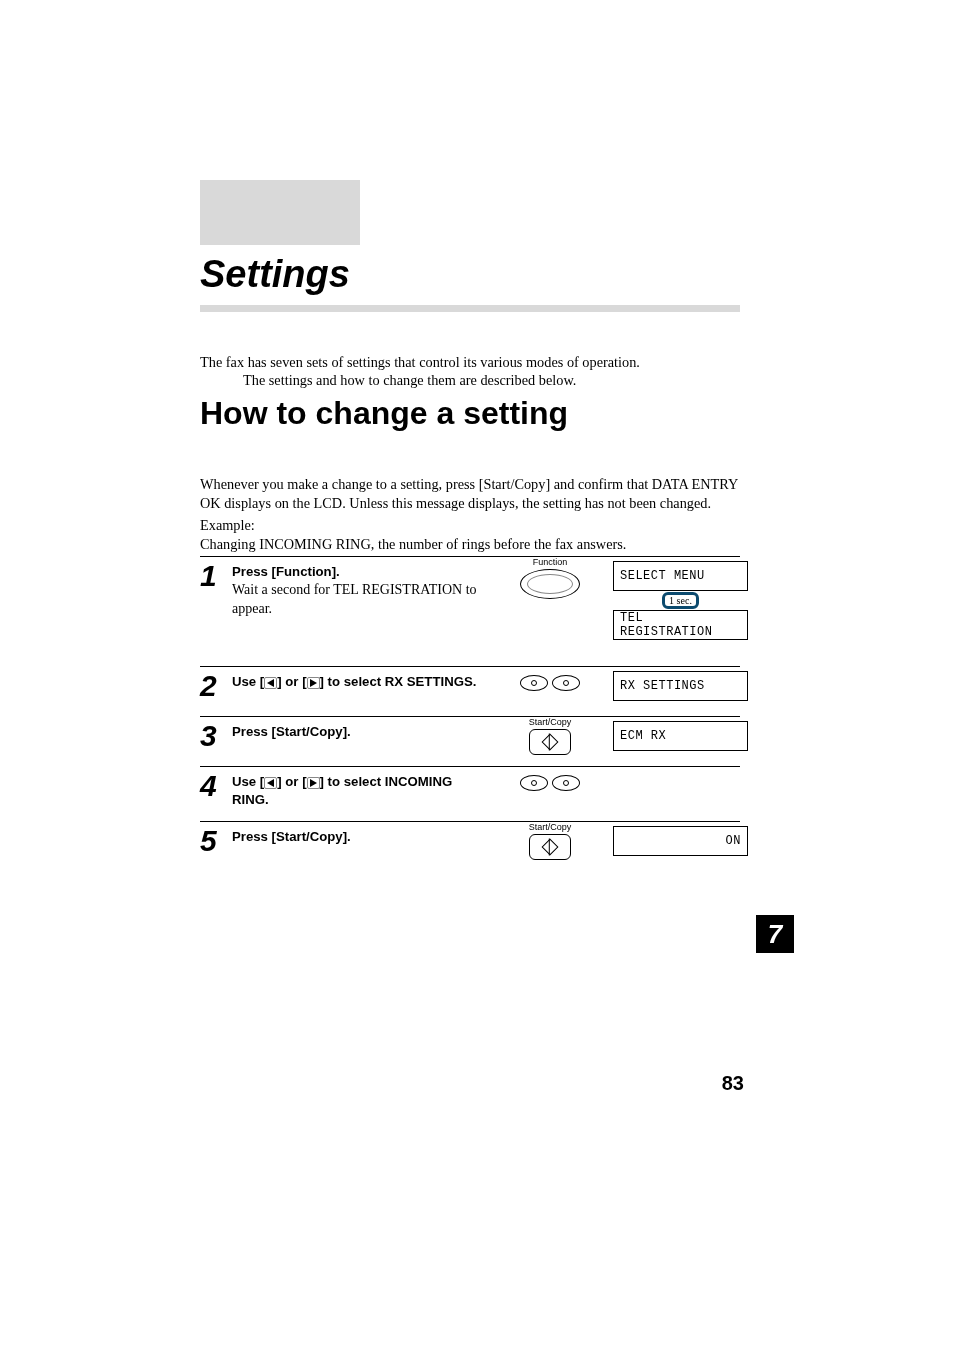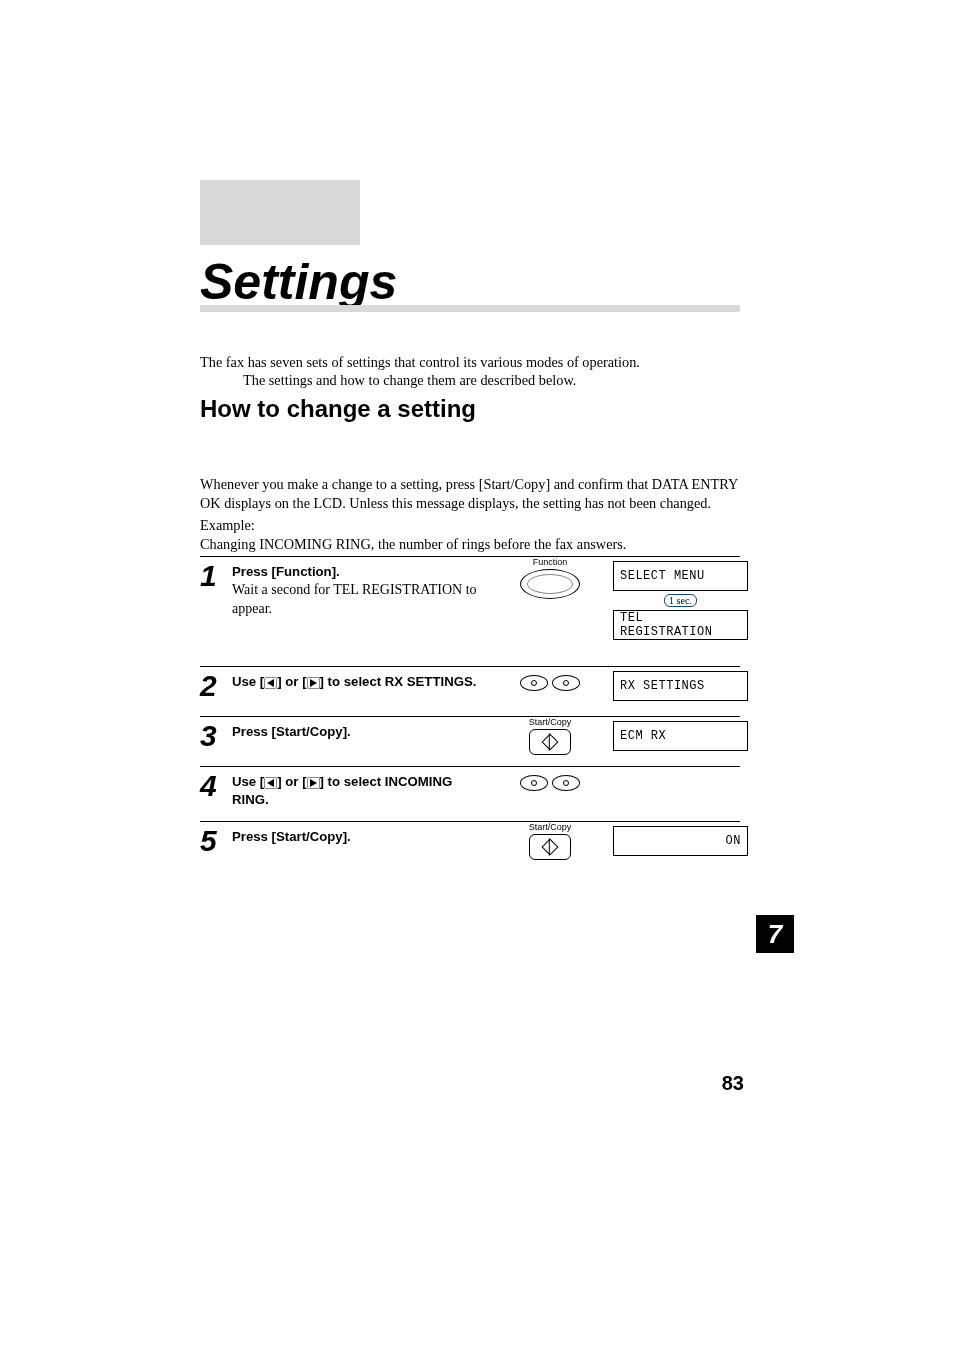--- a/index.html
+++ b/index.html
@@ -1,42 +1,42 @@
 <!DOCTYPE html>
 <html><head>
 <meta charset="utf-8">
 <style>
   * { box-sizing: border-box; margin: 0; padding: 0; }
   html, body { width: 954px; height: 1351px; background: #fff; font-family: "Times New Roman", Times, serif; color: #000; }
   .page { position: relative; width: 954px; height: 1351px; }
   .header-block { position: absolute; left: 200px; top: 180px; width: 160px; height: 65px; background: #d9d9d9; }
-  .title { position: absolute; left: 200px; top: 253px; font-family: Arial, Helvetica, sans-serif; font-weight: bold; font-style: italic; font-size: 50px; }
+  .title { position: absolute; left: 200px; top: 253px; font-family: Arial, Helvetica, sans-serif; font-weight: bold; font-style: italic; font-size: 38px; }
   .underline-bar { position: absolute; left: 200px; top: 305px; width: 540px; height: 7px; background: #d9d9d9; }
   .body-text { position: absolute; left: 200px; font-size: 14.3px; line-height: 1.3; width: 540px; }
   .intro1 { top: 353px; }
   .intro2 { top: 371px; margin-left: 43px; }
-  .h2 { position: absolute; left: 200px; top: 395px; font-family: Arial, Helvetica, sans-serif; font-weight: bold; font-size: 24px; }
+  .h2 { position: absolute; left: 200px; top: 395px; font-family: Arial, Helvetica, sans-serif; font-weight: bold; font-size: 32px; }
   .para1 { top: 432px; }
   .para2 { top: 475px; }
   .para3 { top: 516px; }
 
   .steps { position: absolute; left: 200px; top: 556px; width: 540px; }
   .step { border-top: 1px solid #000; padding-top: 6px; padding-bottom: 12px; position: relative; }
   .step-num { font-family: Arial, Helvetica, sans-serif; font-weight: bold; font-style: italic; font-size: 30px; position: absolute; left: 0; top: 2px; }
   .step-body { margin-left: 32px; width: 260px; font-size: 13.2px; line-height: 1.35; font-family: Arial, Helvetica, sans-serif; }
   .step-body b { font-weight: bold; }
   .step-sub { font-family: "Times New Roman", Times, serif; font-size: 14px; }
 
   .control-col { position: absolute; left: 300px; top: 0; width: 100px; text-align: center; font-family: Arial, Helvetica, sans-serif; font-size: 9px; }
   .lcd-col { position: absolute; left: 405px; top: 4px; width: 135px; margin-left: 8px; }
 
   .lcd { border: 1px solid #000; height: 30px; display: flex; align-items: center; padding: 0 6px; font-family: "Courier New", monospace; font-size: 12px; letter-spacing: 0.5px; margin-bottom: 12px; }
   .lcd.right { justify-content: flex-end; }
   .lcd-note { font-family: "Times New Roman", Times, serif; font-size: 10px; text-align: center; margin: -8px 0 4px 0; position: relative; }
-  .lcd-note span { background: #fff; padding: 0 4px; border: 1px solid #0c4a6e; border-radius: 6px; }
+  .lcd-note span { background: #fff; padding: 0 4px; border: 3px solid #0c4a6e; border-radius: 6px; }
 
   .step1 { min-height: 110px; }
   .step2 { min-height: 50px; }
   .step3 { min-height: 50px; }
   .step4 { min-height: 50px; }
   .step5 { min-height: 50px; }
 
   .tab { position: absolute; right: 160px; top: 915px; width: 38px; height: 38px; background: #000; color: #fff; display: flex; align-items: center; justify-content: center; font-family: Arial, Helvetica, sans-serif; font-weight: bold; font-style: italic; font-size: 26px; }
   .pagenum { position: absolute; right: 210px; top: 1072px; font-family: Arial, Helvetica, sans-serif; font-weight: bold; font-size: 20px; }
 

